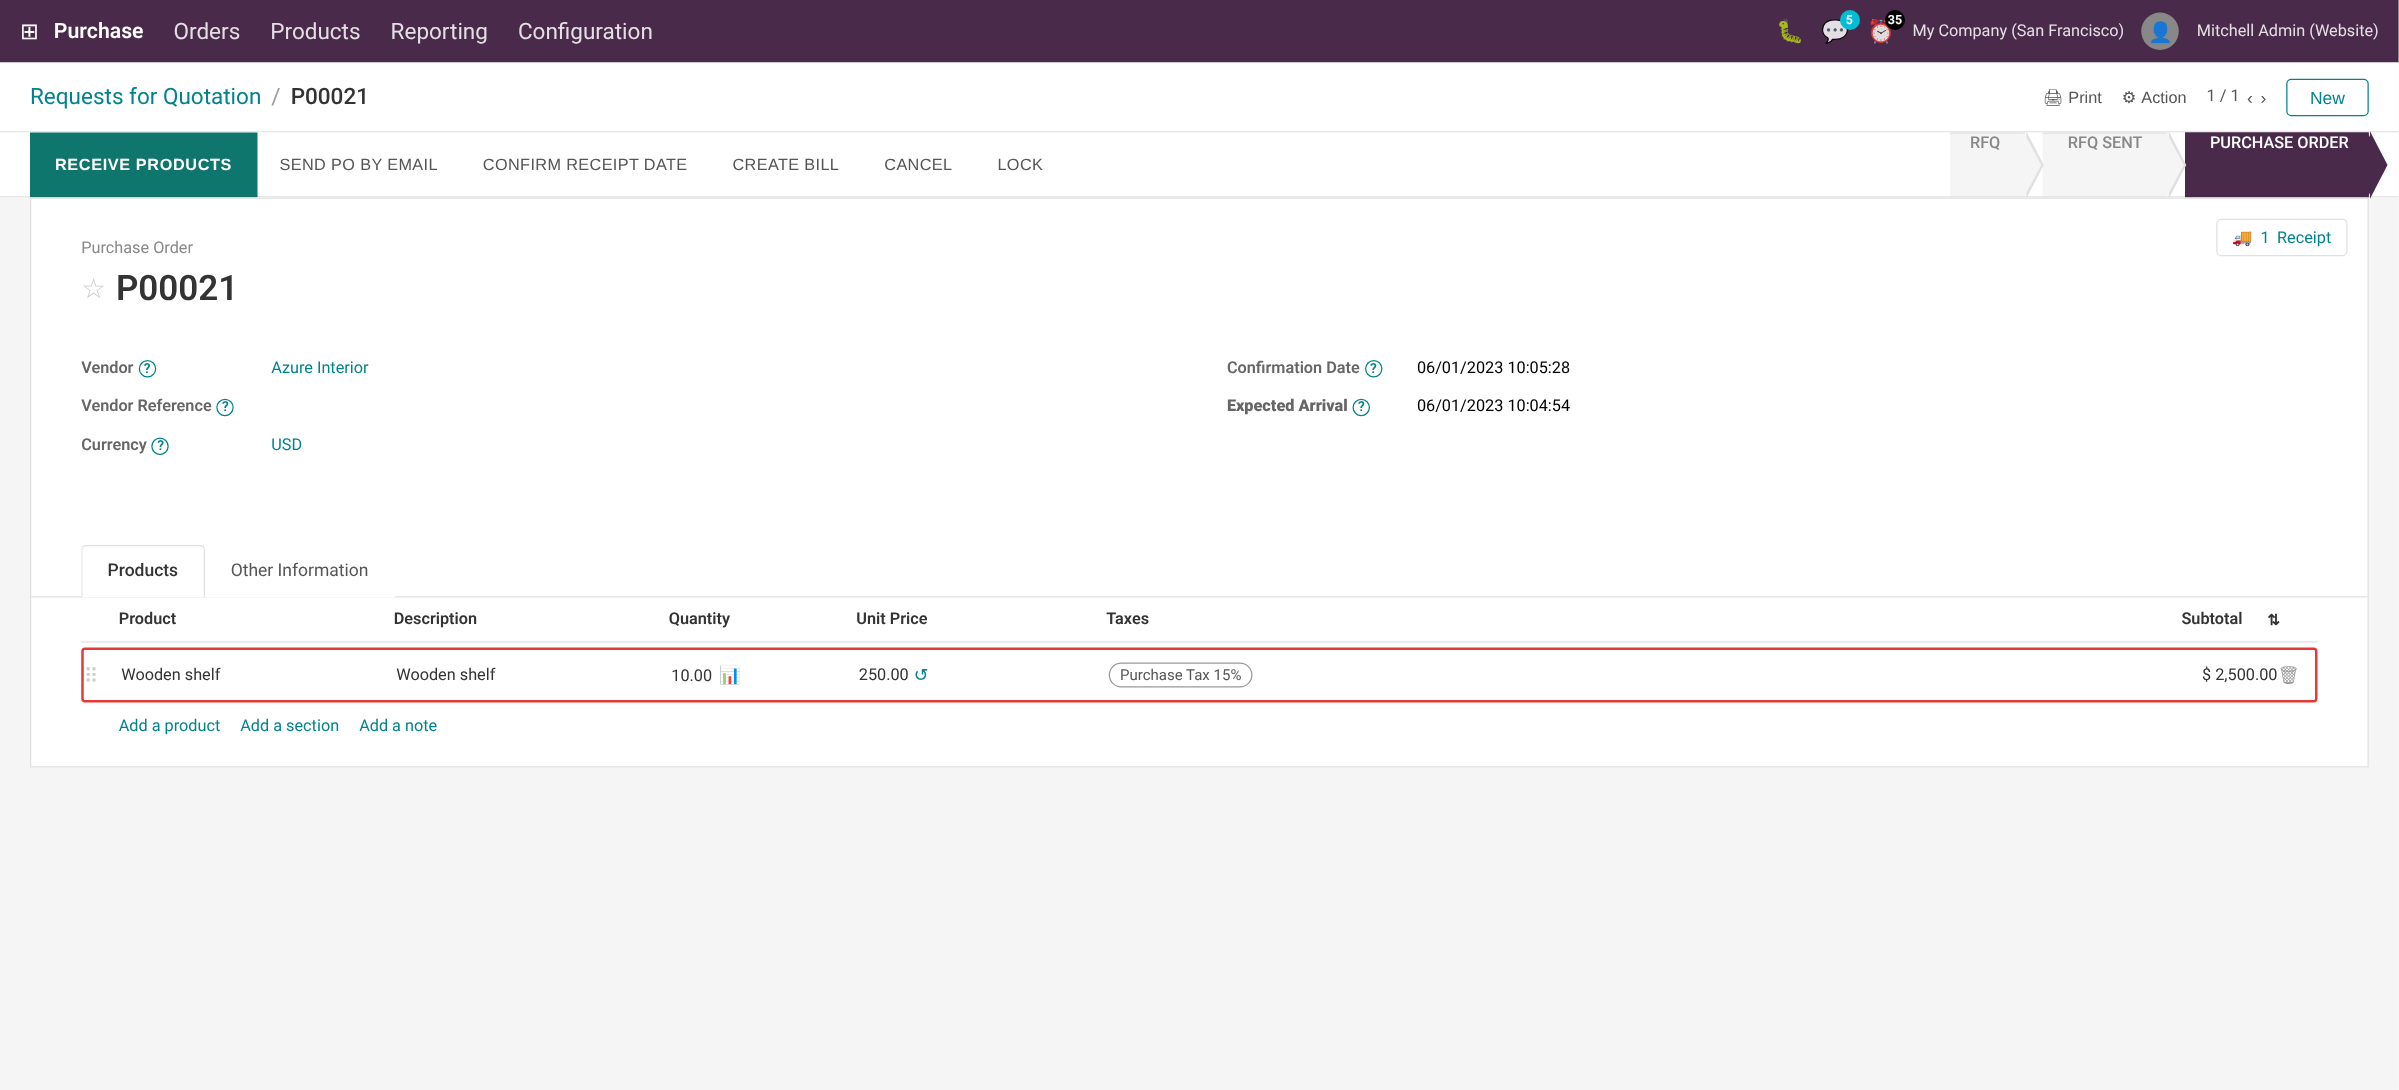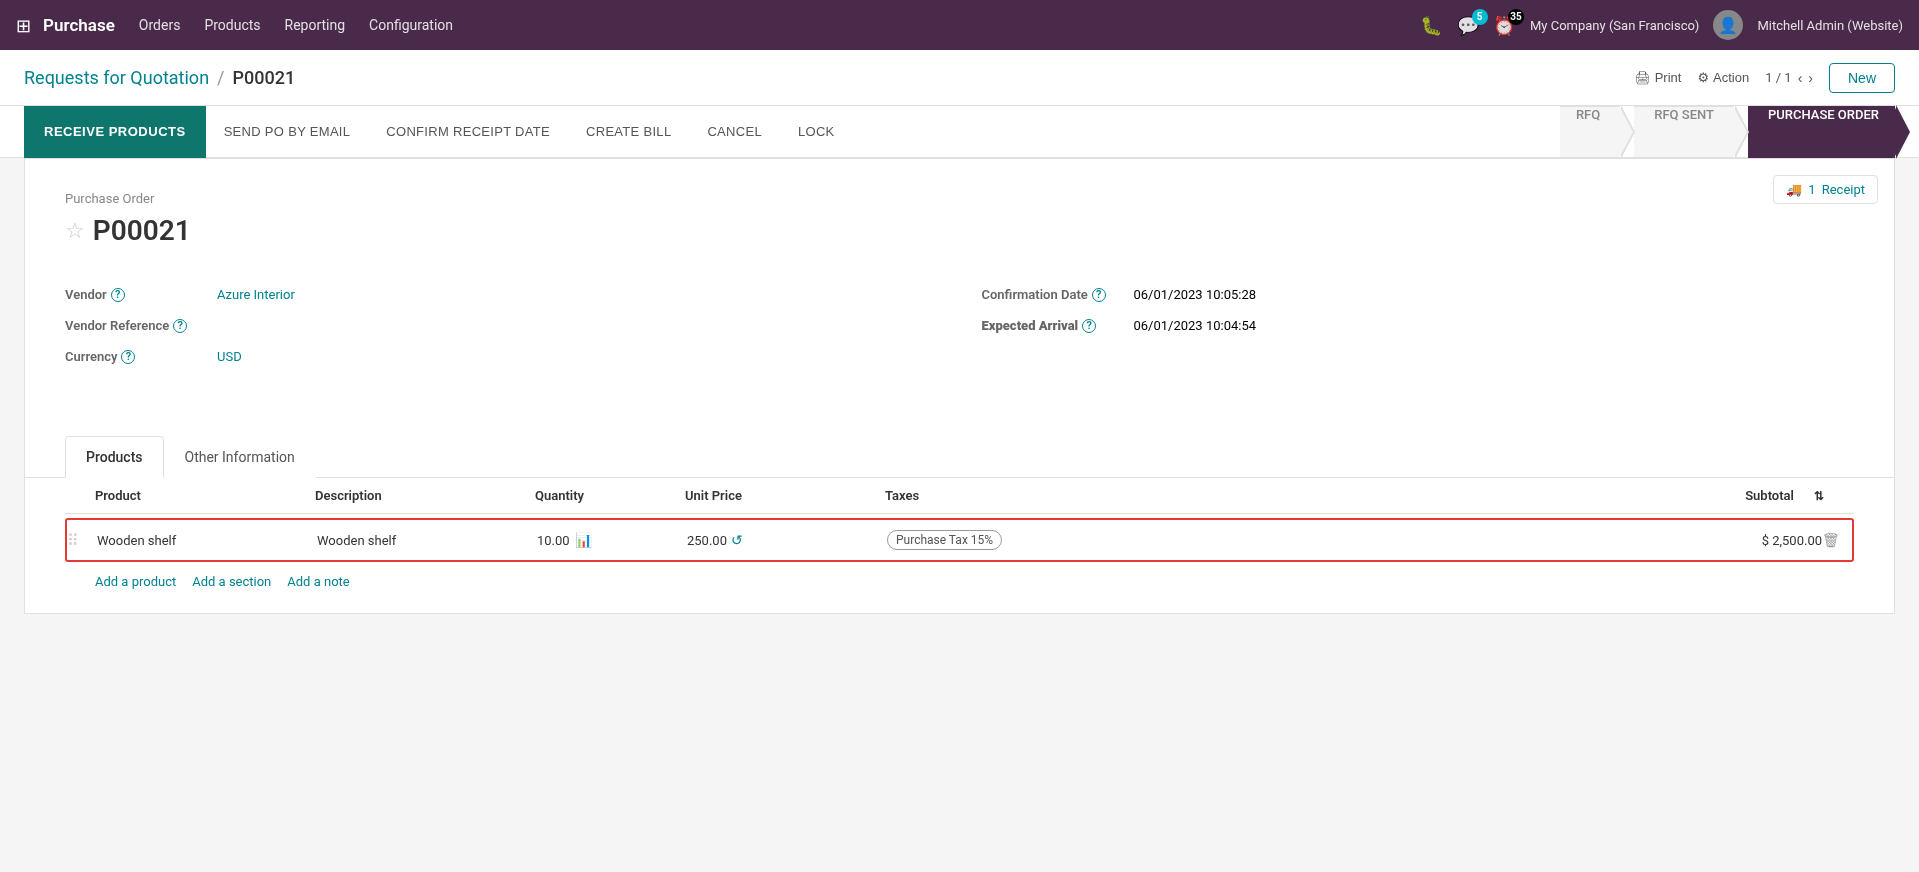--- a/index.html
+++ b/index.html
@@ -10,21 +10,21 @@
       background: #4a2a4a;
       color: #fff;
       display: flex;
       align-items: center;
       padding: 0 16px;
       height: 50px;
     }
     .top-nav .app-grid { margin-right: 12px; cursor: pointer; font-size: 18px; }
     .top-nav .app-name { font-size: 17px; font-weight: 600; margin-right: 24px; }
     .top-nav .nav-links { display: flex; gap: 24px; flex: 1; }
-    .top-nav .nav-link { color: rgba(255,255,255,0.85); cursor: pointer; font-size: 14px; }
+    .top-nav .nav-link { color: rgba(255,255,255,0.85); cursor: pointer; font-size: 18px; }
     .top-nav .nav-right { display: flex; align-items: center; gap: 14px; }
     .badge-btn { position: relative; cursor: pointer; color: rgba(255,255,255,0.85); font-size: 18px; }
     .badge { position: absolute; top: -6px; right: -8px; background: #00bcd4; color: #fff; border-radius: 50%; font-size: 10px; width: 16px; height: 16px; display: flex; align-items: center; justify-content: center; font-weight: bold; }
     .badge.orange { background: #000000; }
     .company-name { color: rgba(255,255,255,0.85); font-size: 13px; }
     .user-avatar { width: 30px; height: 30px; border-radius: 50%; background: #888; display: flex; align-items: center; justify-content: center; overflow: hidden; cursor: pointer; }
     .user-name { color: rgba(255,255,255,0.85); font-size: 13px; cursor: pointer; }
 
     
     .breadcrumb-bar {

